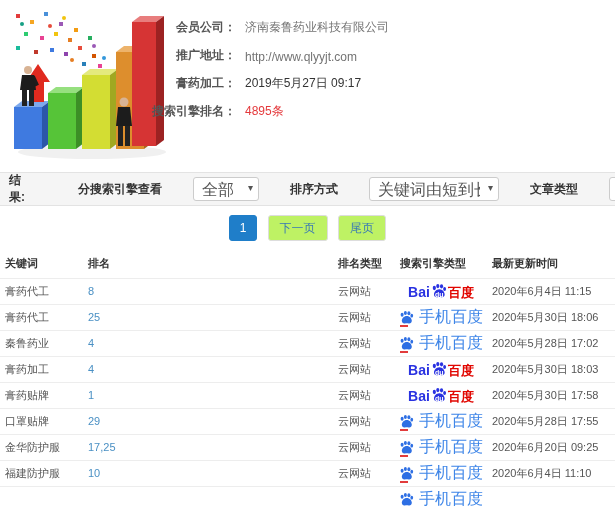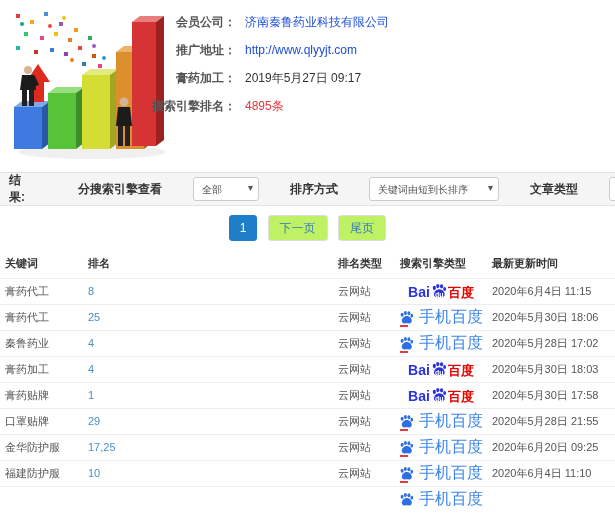--- a/index.html
+++ b/index.html
@@ -8,36 +8,36 @@
   .page { position:relative; width:615px; height:520px; background:#fff; overflow:hidden; }
 
   
   .titlebar { height:22px; background:#0d82cd; color:#fff; font-size:12px; font-weight:bold;
               line-height:22px; padding-left:40px; letter-spacing:1px; }
 
   
   .info { position:relative; height:172px; background:#fff; }
   .illustration { position:absolute; left:4px; top:6px; width:172px; height:158px; }
   .fields { position:absolute; left:146px; top:8px; }
-  .field-row { display:flex; align-items:center; height:28px; font-size:12px; }
+  .field-row { display:flex; align-items:flex-end; height:28px; font-size:12px; }
   .field-label { width:90px; text-align:right; font-weight:bold; color:#555; }
   .field-value { margin-left:9px; color:#333; }
-  .v-link { color:#1d4ed8; cursor:pointer; text-decoration:none; }
+  .v-link { color:#737373; cursor:pointer; text-decoration:none; }
   .v-red { color:#e4393c; }
 
   
   .filterbar { height:34px; background:#f5f5f5; border-top:1px solid #e3e3e3; border-bottom:1px solid #e3e3e3;
                display:flex; align-items:center; padding:0 9px; font-size:12px; color:#333;gap:24px; }
   .filterbar .grow { flex:1; }
   .f-label { font-weight:bold; margin:0 5px; white-space:nowrap; }
   .result-label { font-weight:bold; }
   .sel { position:relative; background:#fff; border:1px solid #ccc; border-radius:3px; height:24px;
          display:inline-flex; align-items:center; margin:0 2px; }
   .sel select { appearance:none; -webkit-appearance:none; border:0; background:transparent; height:22px;
-                font-size:10px; color:#555; padding:0 18px 0 8px; outline:none;
+                font-size:16px; color:#555; padding:0 18px 0 8px; outline:none;
                 font-family:"Liberation Sans","DejaVu Sans",sans-serif; }
   .sel::after { content:"▾"; position:absolute; right:5px; top:4px; font-size:10px; color:#555; pointer-events:none; }
   .sel-engine select { width:64px; }
   .sel-sort select { width:128px; }
   .sel-type select { width:56px; }
   .submit-btn { height:24px; padding:0 9px; margin-left:6px; background:#fcfcfc; border:1px solid #ccc;
                 border-radius:3px; font-size:12px; color:#333; cursor:pointer;
                 font-family:"Liberation Sans","DejaVu Sans",sans-serif; }
 
   
@@ -305,21 +305,21 @@
           <td class="engine"><span class="mb-logo">
               <span class="mb-icon"><svg width="15" height="15" viewBox="0 0 24 24">
                   <ellipse cx="5" cy="7.5" rx="2.4" ry="3.2" fill="#2e6fe4"></ellipse>
                   <ellipse cx="10.2" cy="4.6" rx="2.4" ry="3.2" fill="#2e6fe4"></ellipse>
                   <ellipse cx="15.8" cy="5" rx="2.4" ry="3.2" fill="#2e6fe4"></ellipse>
                   <ellipse cx="20.4" cy="9" rx="2.2" ry="3" fill="#2e6fe4"></ellipse>
                   <path d="M12.5 9.5c-4.8 0-8 4.2-8 7.8 0 2.8 2.3 4.6 5 4.1 1.7-.3 4.3-.3 6 0 2.7.5 5-1.3 5-4.1 0-3.6-3.2-7.8-8-7.8z" fill="#2e6fe4"></path>
                 </svg><i class="mb-line"></i></span>
               <span class="mb-text">手机百度</span>
             </span></td>
-          <td class="date">2020年5月28日 21:55</td>
+          <td class="date">2020年5月28日 17:55</td>
         </tr>
         <tr>
           <td class="kw">金华防护服</td>
           <td class="rank">17,25</td>
           <td class="rtype">云网站</td>
           <td class="engine"><span class="mb-logo">
               <span class="mb-icon"><svg width="15" height="15" viewBox="0 0 24 24">
                   <ellipse cx="5" cy="7.5" rx="2.4" ry="3.2" fill="#2e6fe4"></ellipse>
                   <ellipse cx="10.2" cy="4.6" rx="2.4" ry="3.2" fill="#2e6fe4"></ellipse>
                   <ellipse cx="15.8" cy="5" rx="2.4" ry="3.2" fill="#2e6fe4"></ellipse>

